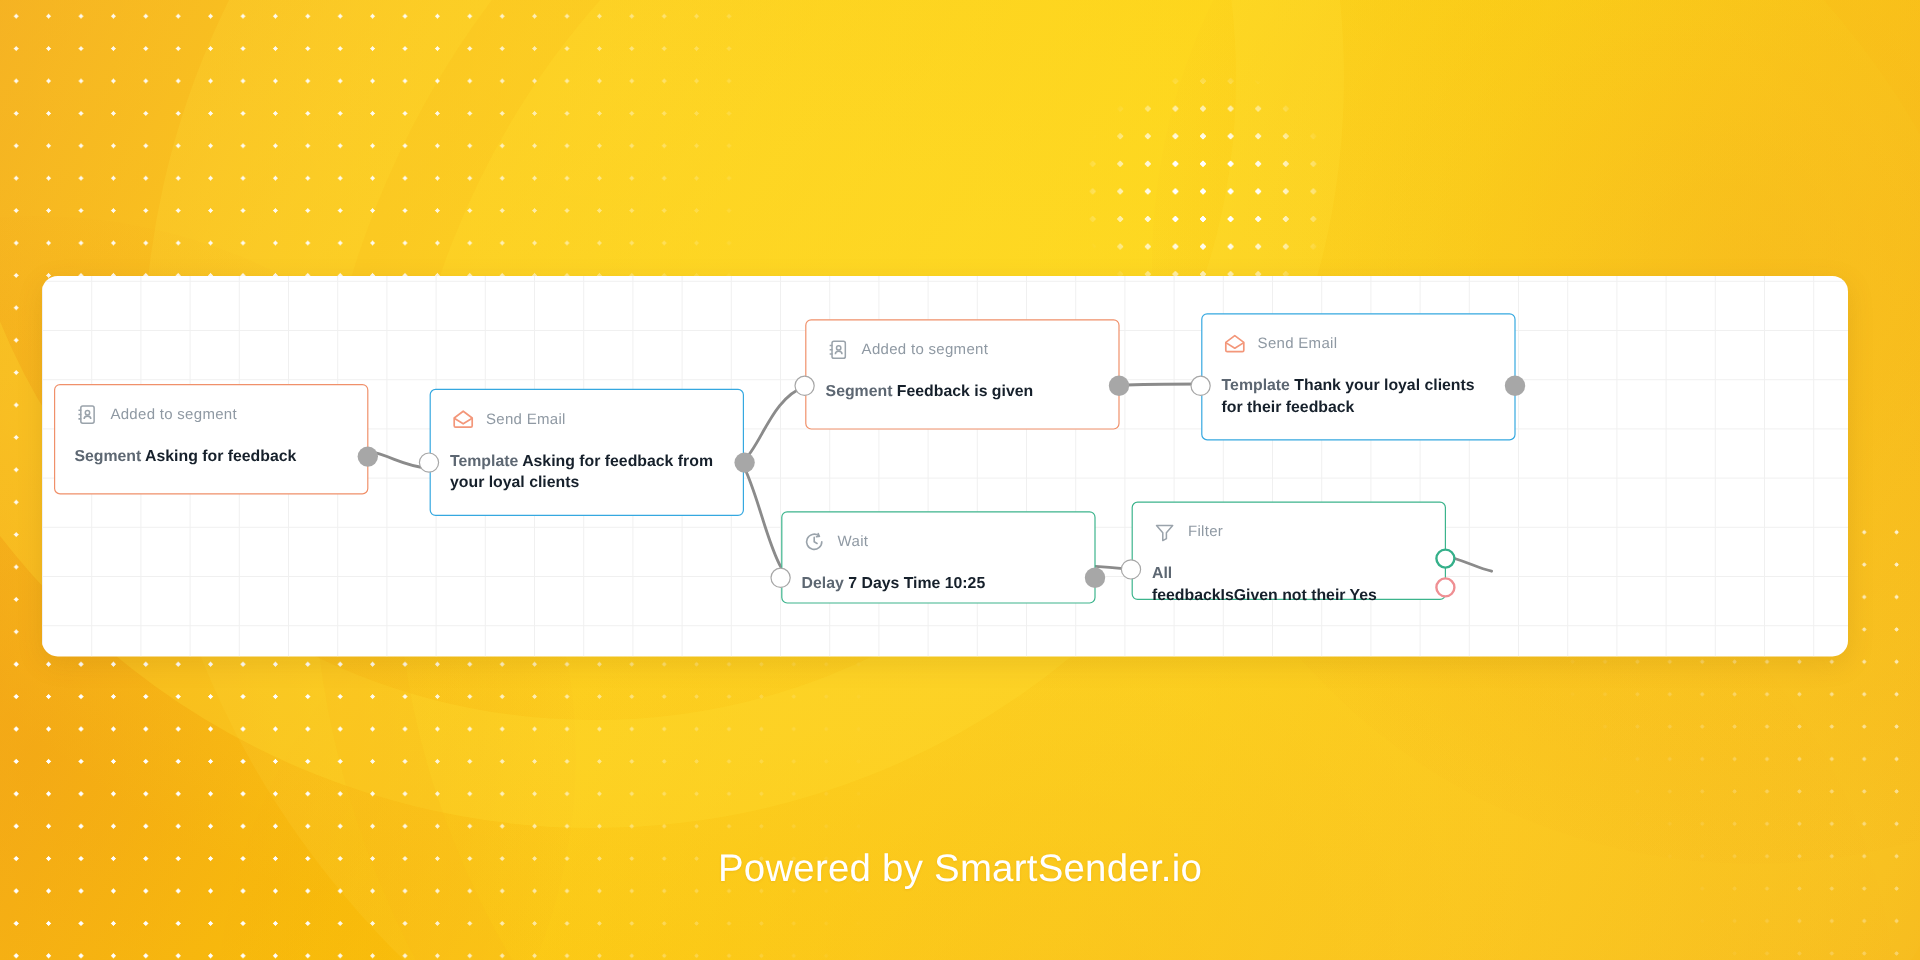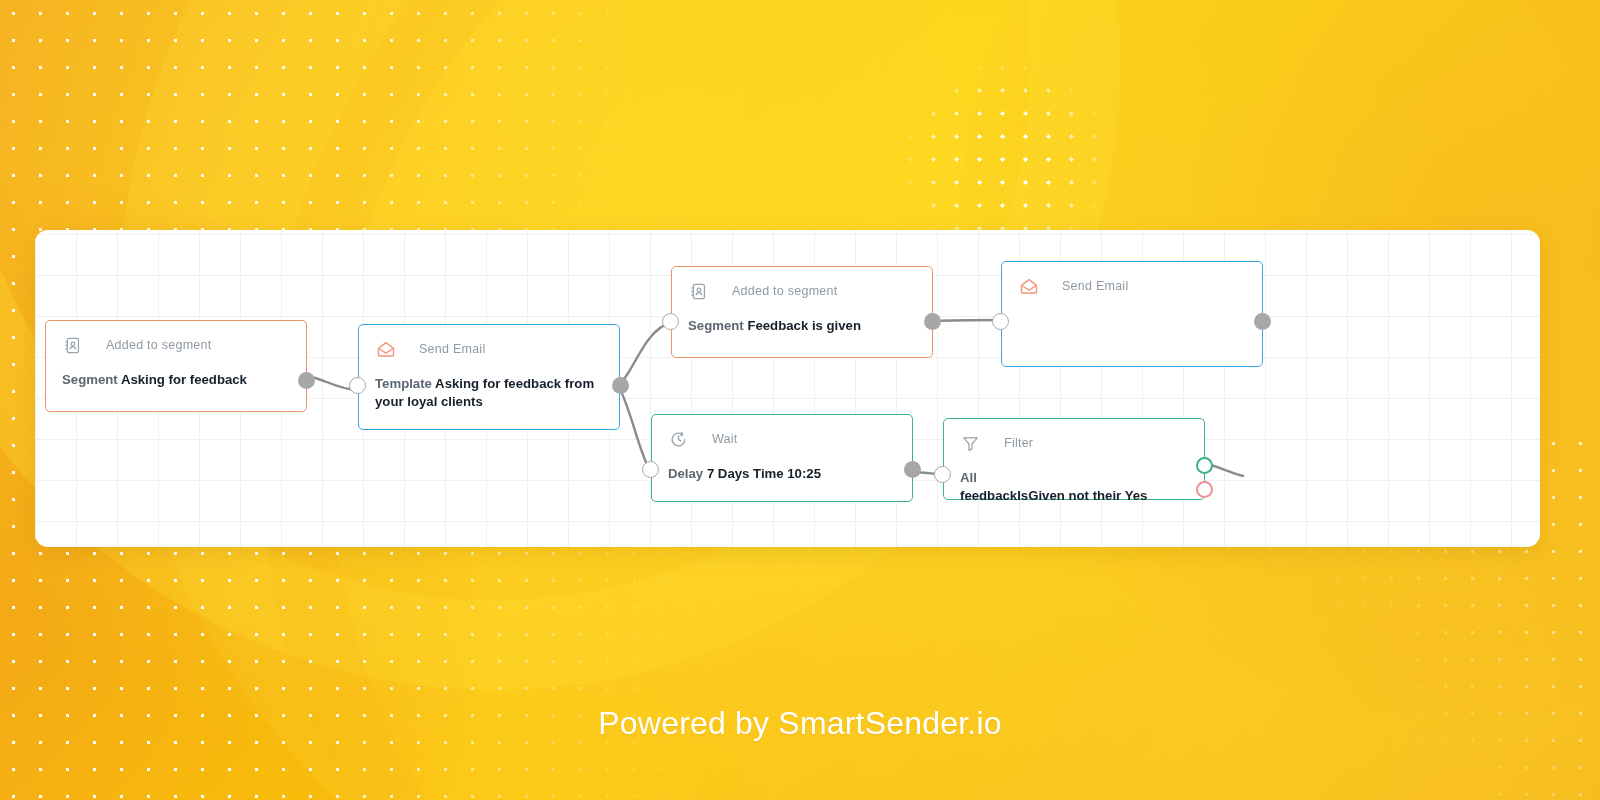--- a/index.html
+++ b/index.html
@@ -128,21 +128,21 @@
     border: 1.6px solid #cfd6dd;
     padding: 13px 16px 0 16px;
   }
   .node.theme-orange { border-color: #f0906a; }
   .node.theme-blue   { border-color: #35a8e0; }
   .node.theme-green  { border-color: #3cb48c; }
 
   .node-head {
     display: flex;
     align-items: center;
-    gap: 23px;
+    gap: 9px;
     height: 22px;
   }
   .node-icon {
     width: 21px; height: 21px;
     display: flex; align-items: center; justify-content: center;
     flex: 0 0 21px;
   }
   .node-icon svg { display: block; }
   .node-title {
     font-size: 12.5px;
@@ -295,25 +295,29 @@
     <div class="node theme-blue" style="left:966px; top:31px; width:262px; height:106px;">
       <div class="node-head">
         <span class="node-icon">
           <svg width="20" height="20" viewBox="0 0 24 24" fill="none" stroke="#f3977a" stroke-width="1.7" stroke-linejoin="round">
             <path d="M3 11.2 12 4.4l9 6.8V19a1.4 1.4 0 0 1-1.4 1.4H4.4A1.4 1.4 0 0 1 3 19z"></path>
             <path d="M3 11.4 12 17l9-5.6"></path>
           </svg>
         </span>
         <span class="node-title">Send Email</span>
       </div>
+      <div class="node-body">
+        <span class="soft">Template</span>
+        <span>Thank your loyal clients for their feedback</span>
+      </div>
       <span class="port in" style="left:-10px; top:51px;"></span>
       <span class="port out" style="right:-9px; top:51px;"></span>
     </div>
 
-    <div class="node theme-green" style="left:616px; top:184px; width:262px; height:88px;">
+    <div class="node theme-green" style="left:616px; top:196px; width:262px; height:77px;">
       <div class="node-head">
         <span class="node-icon">
           <svg width="19" height="19" viewBox="0 0 24 24" fill="none" stroke="#9aa3ab" stroke-width="1.7" stroke-linecap="round">
             <path d="M20 12a8 8 0 1 1-3.2-6.4"></path>
             <polyline points="16.2,3.3 17.3,6.2 14.4,6.7" fill="none"></polyline>
             <polyline points="12,7.4 12,12 15,13.8"></polyline>
           </svg>
         </span>
         <span class="node-title">Wait</span>
       </div>

